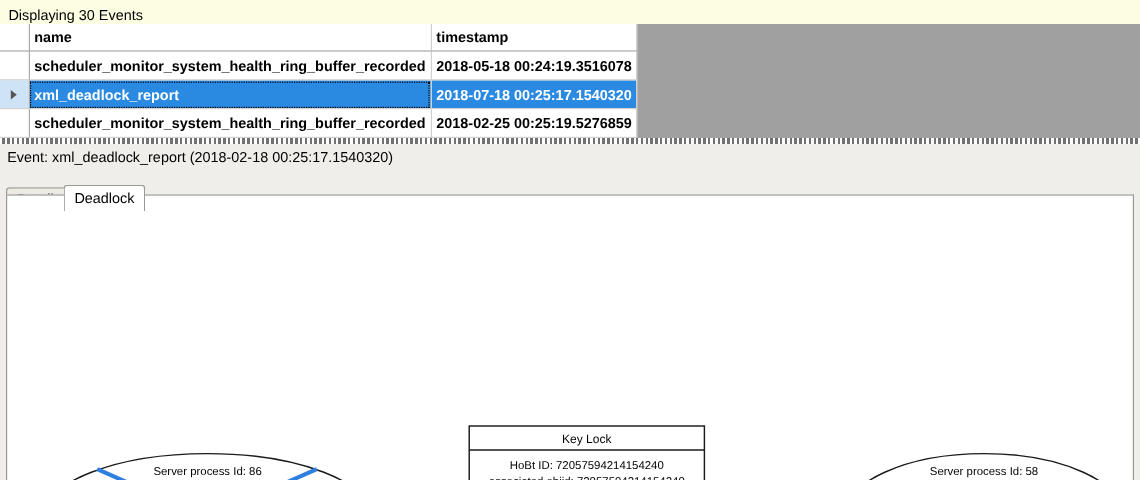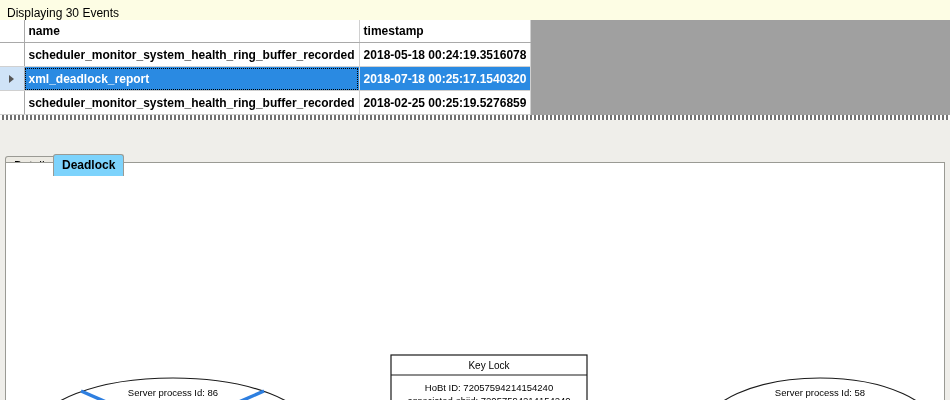--- a/index.html
+++ b/index.html
@@ -142,24 +142,23 @@
     border-bottom: none;
     border-radius: 3px 3px 0 0;
     color: #000;
     white-space: nowrap;
     margin-top: 12px;
   }
   .tab.active {
     top: 0;
     height: 21px;
     line-height: 20px;
-    background: #7dd3fc;
+    background: #ffffff;
     border-color: #9a9a94;
     z-index: 3;
-    font-weight: bold;
   }
   #tab-details { left: 0; }
   #tab-deadlock { left: 48px; }
 
   
   #graph-canvas {
     position: absolute;
     left: 5px; top: 42px;
     width: 940px; height: 356px;
     background: #ffffff;
@@ -226,20 +225,21 @@
         <td>2018-02-25 00:25:19.5276859</td>
       </tr>
     </tbody>
   </table>
 </div>
 
 <div id="splitter"></div>
 
 <div id="detail-pane">
 
+  <div id="event-title">Event: xml_deadlock_report (2018-02-18 00:25:17.1540320)</div>
 
   <div id="tabstrip">
     <div class="tab" id="tab-details">Details</div>
     <div class="tab active" id="tab-deadlock">Deadlock</div>
   </div>
 
   <div id="graph-canvas">
     <svg id="graph-svg" width="938" height="354" viewBox="0 0 938 354">
 
       <defs>

